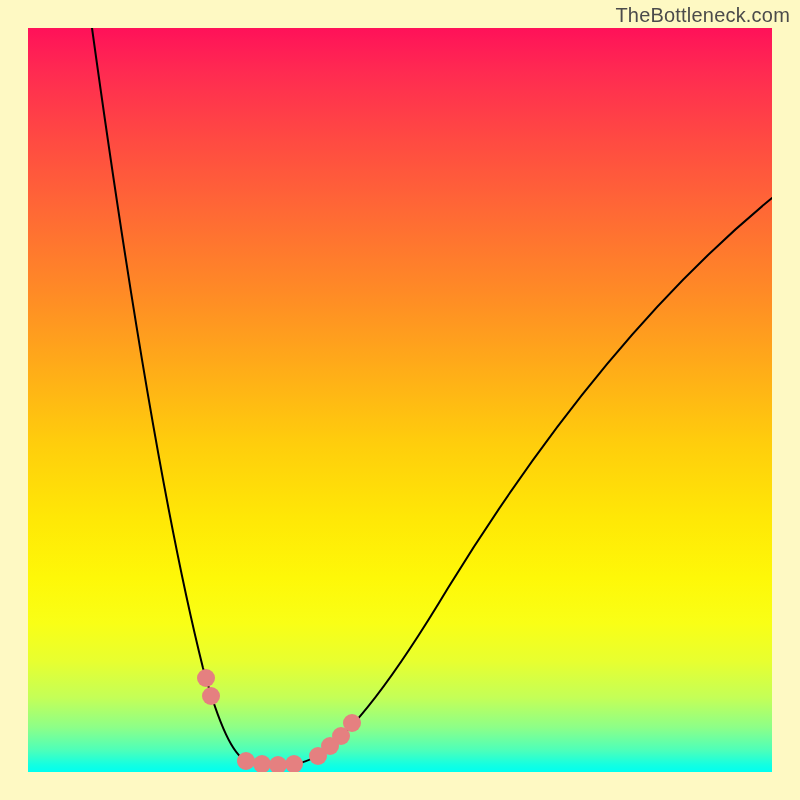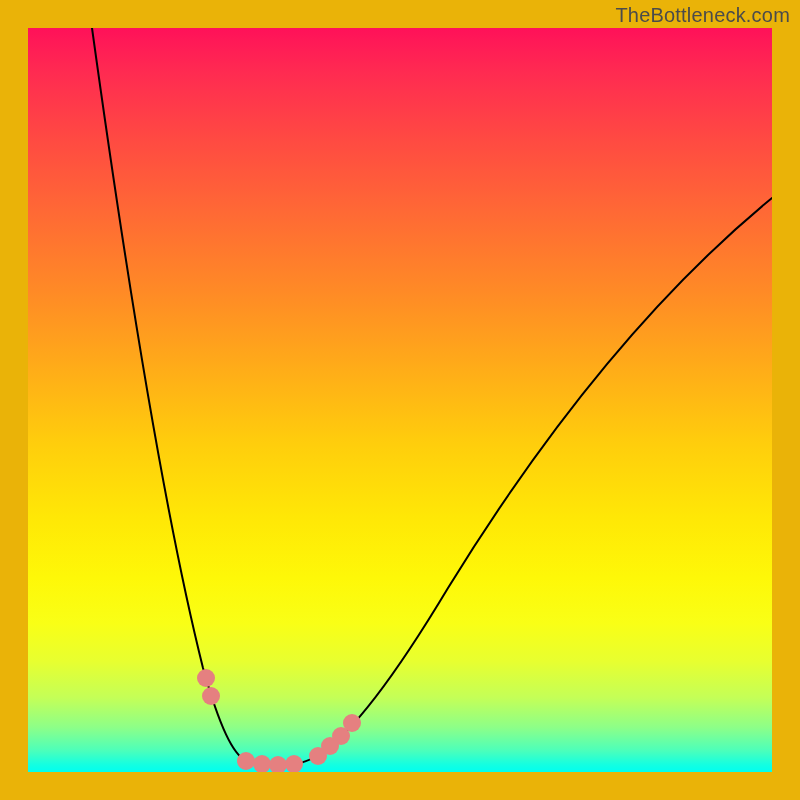--- a/index.html
+++ b/index.html
@@ -10,21 +10,21 @@
     background: #000;
     font-family: Arial, Helvetica, sans-serif;
     overflow: hidden;
   }
   .frame {
     position: absolute;
     top: 0;
     left: 0;
     width: 800px;
     height: 800px;
-    background: #eab308;
+    background: #fef9c3;
   }
   .plot-rect {
     position: absolute;
     left: 28px;
     top: 28px;
     width: 744px;
     height: 744px;
     overflow: hidden;
   }
   .gradient-bg {

